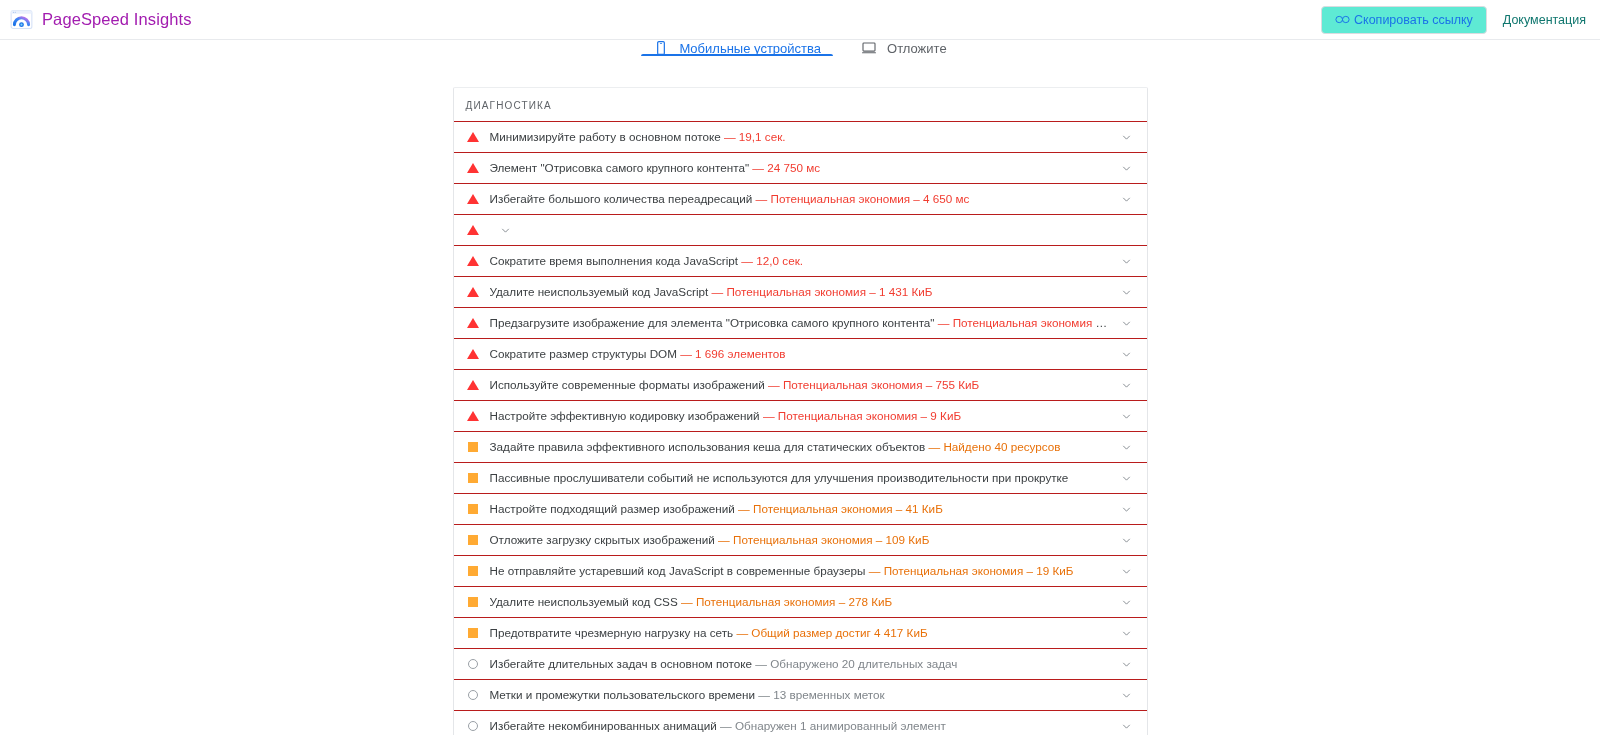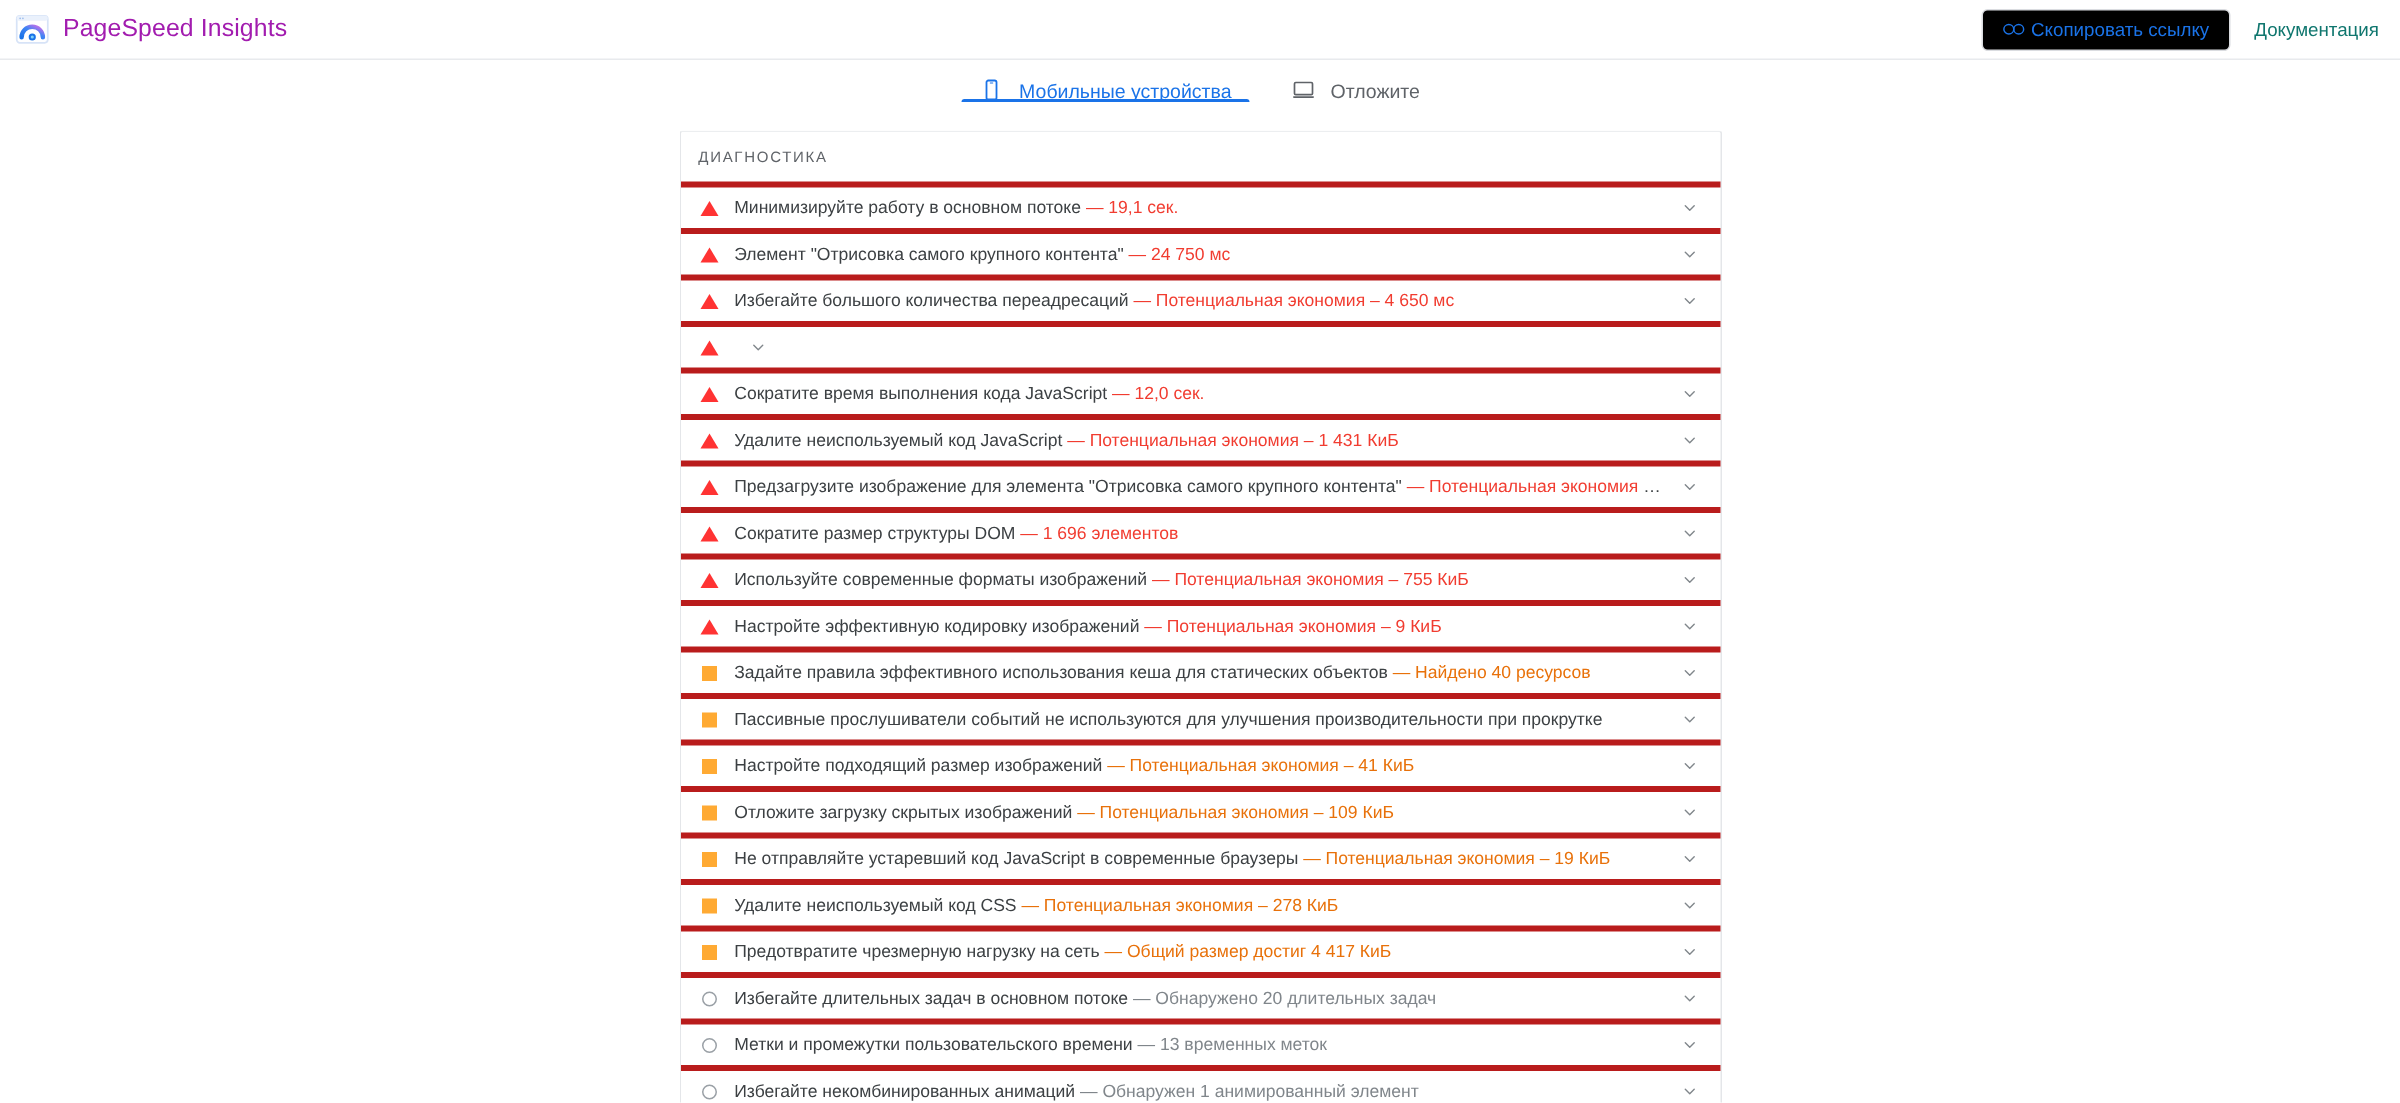--- a/index.html
+++ b/index.html
@@ -44,21 +44,21 @@
     gap: 16px;
   }
   .copy-link-btn {
     display: inline-flex;
     align-items: center;
     gap: 4px;
     height: 28px;
     padding: 12px 13px;
     border: 1px solid #dadce0;
     border-radius: 4px;
-    background: #000000;
+    background: #5eead4;
     color: #1a73e8;
     font-size: 12.5px;
     font-family: "Liberation Sans", sans-serif;
     cursor: pointer;
     white-space: nowrap;
   }
   .doc-link {
     color: #0f766e;
     font-size: 12.5px;
     text-decoration: none;
@@ -75,21 +75,21 @@
   .tabs-bar {
     position: relative;
     height: 40px;
     display: flex;
     justify-content: center;
     align-items: stretch;
     background: #ffffff;
   }
   .tabs-inner {
     display: flex;
-    align-items: center;
+    align-items: flex-start;
     gap: 0;
   }
   .tab {
     display: flex;
     align-items: center;
     gap: 10px;
     padding: 0 20px;
     cursor: pointer;
     position: relative;
     font-size: 13px;
@@ -125,21 +125,21 @@
     font-size: 10px;
     letter-spacing: 1.15px;
     color: #5f6368;
     text-transform: uppercase;
     padding: 12px 0 10px 12px;
   }
   .audit-row {
     display: flex;
     align-items: center;
     height: 31px;
-    border-top: 4px solid #b91c1c;
+    border-top: 1px solid #b91c1c;
     padding: 0 12px 0 12px;
     cursor: pointer;
   }
   .audit-icon {
     flex: 0 0 auto;
     width: 14px;
     height: 14px;
     margin-right: 10px;
     display: flex;
     align-items: center;

